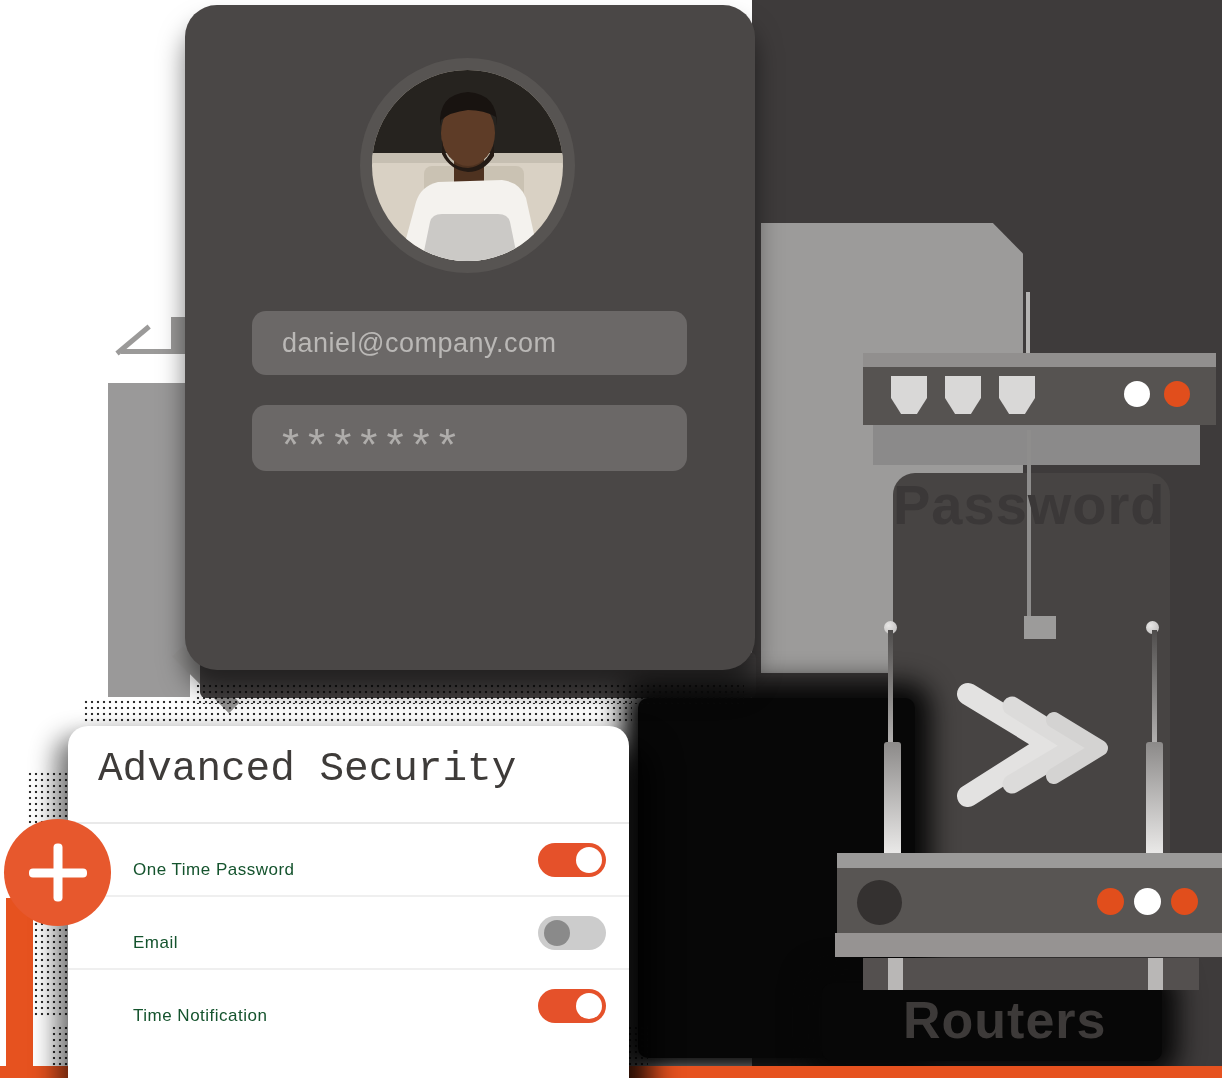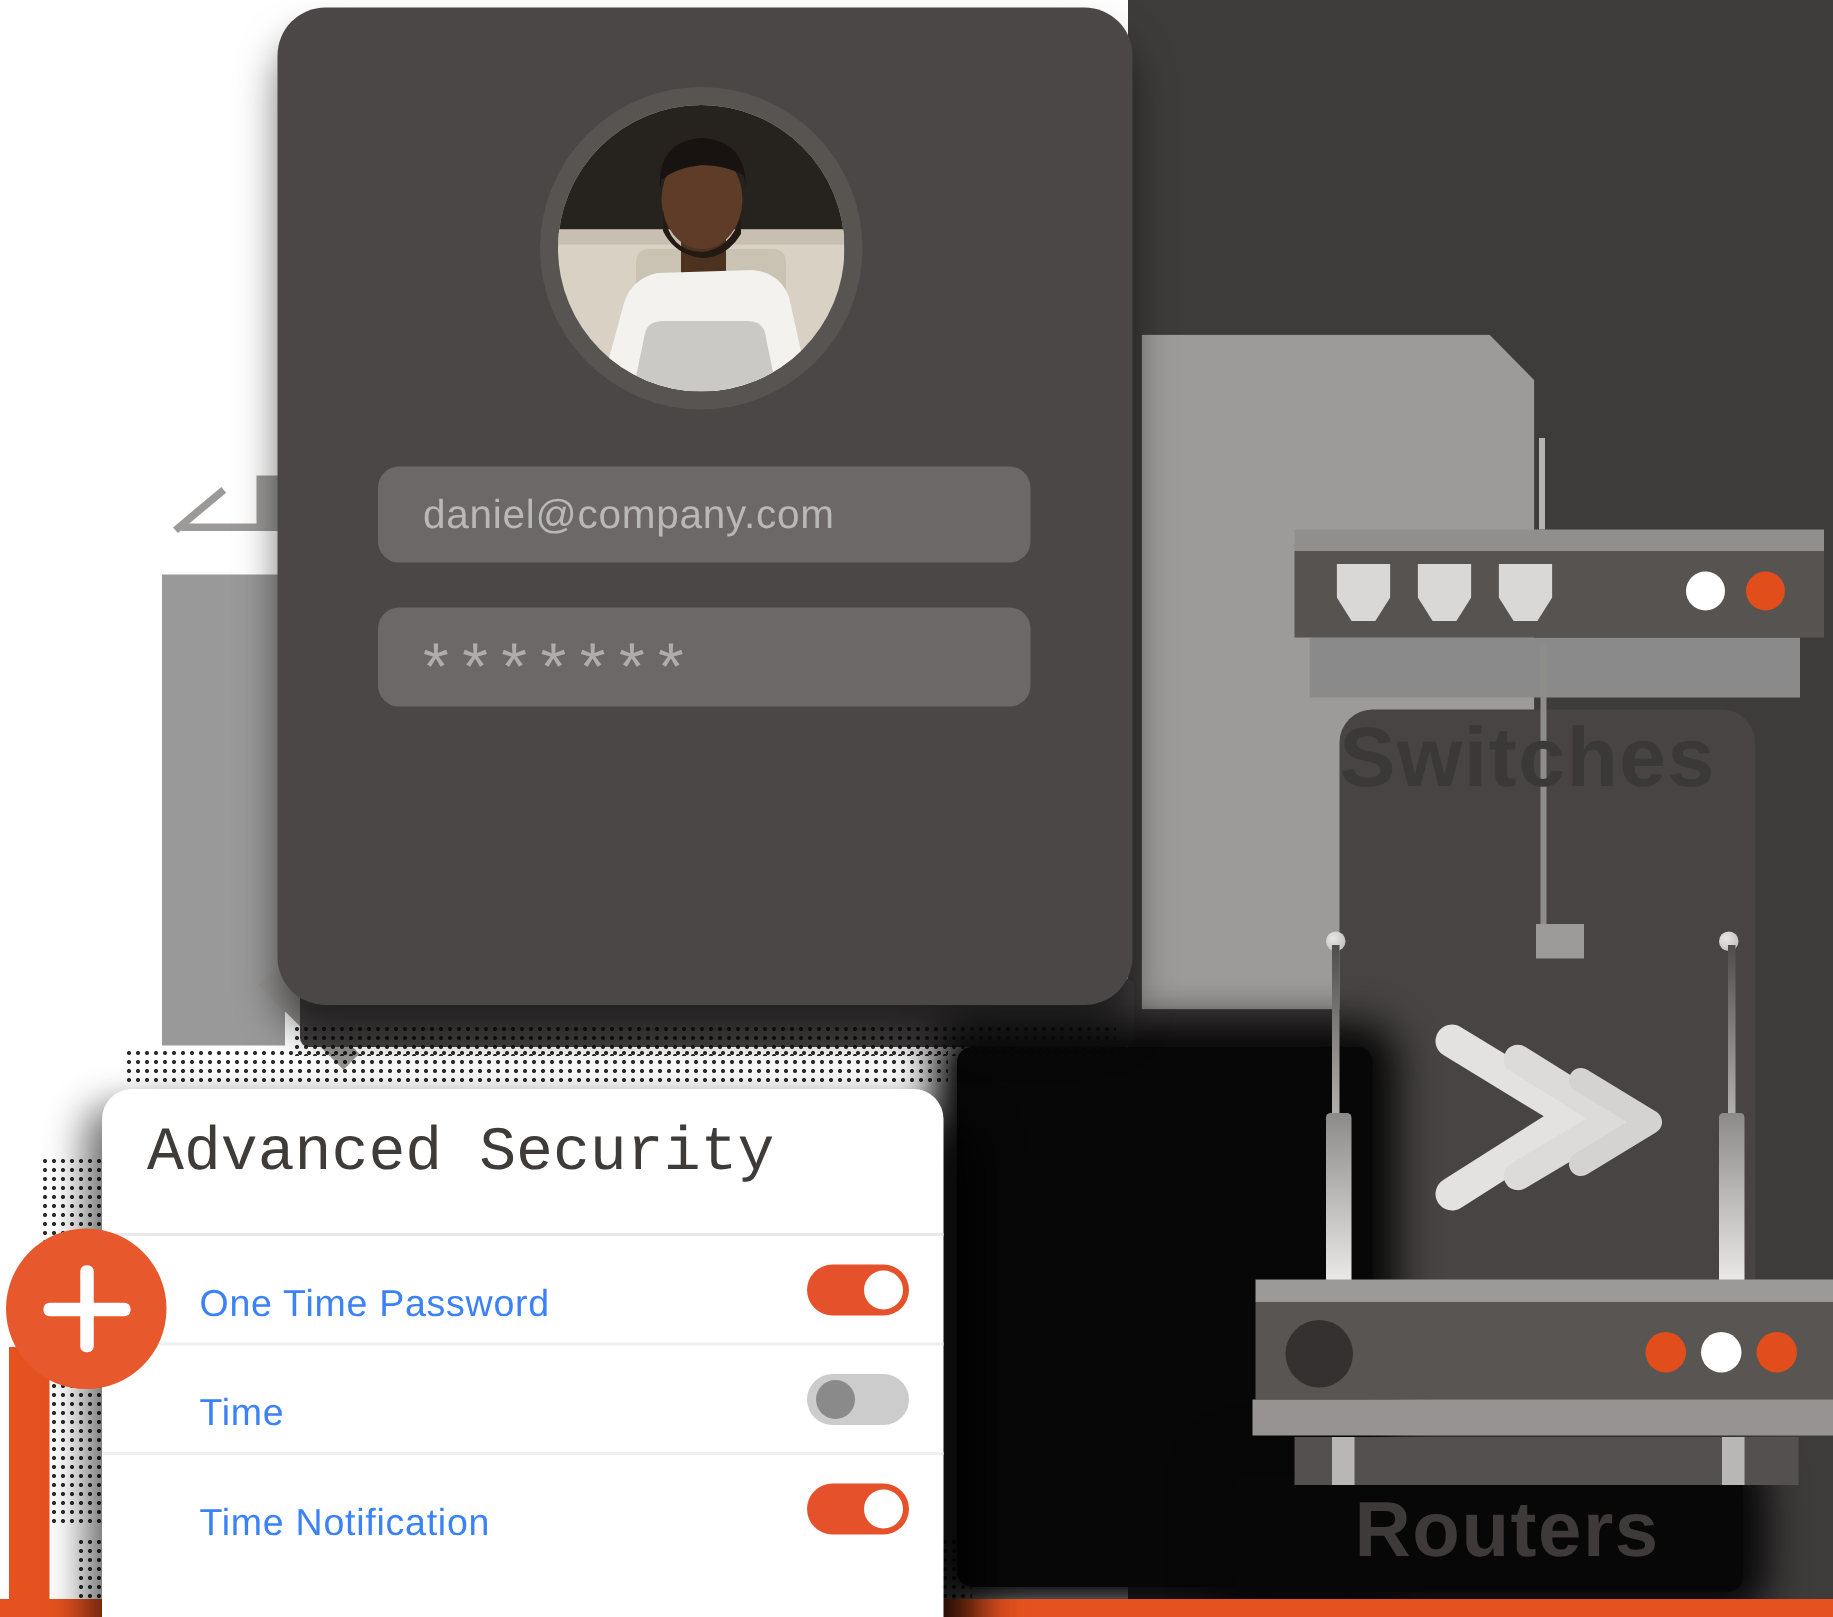--- a/index.html
+++ b/index.html
@@ -97,21 +97,21 @@
 
   
   .sec-card{left:68px;top:726px;width:561px;height:403px;background:#FFFFFF;border-radius:20px;z-index:10;
             box-shadow:18px 24px 30px 4px rgba(0,0,0,0.85), -14px 10px 24px rgba(0,0,0,0.45);}
   .sec-title{position:absolute;left:30px;top:20px;margin:0;font-family:"Liberation Mono",monospace;
              font-weight:400;font-size:41px;color:#3E3B39;}
   .sec-rows{position:absolute;left:0;top:96px;width:100%;}
   .sec-row{height:73px;display:flex;align-items:center;justify-content:space-between;
            padding:0 23px 0 65px;box-sizing:border-box;border-top:2px solid #EFEFEF;}
   .sec-row:first-child{border-top:2px solid #E9E9E9;}
-  .row-label{font-size:25px;color:#3b82f6;letter-spacing:0.5px;margin-top:20px;}
+  .row-label{font-size:17px;color:#14532d;letter-spacing:0.5px;margin-top:20px;}
   .toggle{width:68px;height:34px;border-radius:17px;position:relative;cursor:pointer;}
   .toggle .knob{position:absolute;top:4px;width:26px;height:26px;border-radius:50%;}
   .toggle.on{background:#E5512A;}
   .toggle.on .knob{right:4px;background:#FFFFFF;}
   .toggle.off{background:#CCCCCC;}
   .toggle.off .knob{left:6px;background:#8A8A8A;}
 
   
   .plus-btn{left:4px;top:819px;width:107px;height:107px;border-radius:50%;border:none;
             background:#E7582D;z-index:11;cursor:pointer;}
@@ -137,21 +137,21 @@
   <div class="abs blob blob1"></div>
   <div class="abs blob blob2"></div>
 
   <div class="abs switch-bar">
     <div class="port port1"></div>
     <div class="port port2"></div>
     <div class="port port3"></div>
     <div class="led sw-led-white"></div>
     <div class="led sw-led-orange"></div>
   </div>
-  <div class="abs switches-label">Switches</div>
+  <div class="abs switches-label">Password</div>
 
   <div class="abs antenna-ball ball-l"></div>
   <div class="abs antenna-stem stem-l"></div>
   <div class="abs antenna-rod rod-l"></div>
   <div class="abs antenna-ball ball-r"></div>
   <div class="abs antenna-stem stem-r"></div>
   <div class="abs antenna-rod rod-r"></div>
 
   <svg class="abs wifi" viewBox="0 0 180 130">
     <path d="M18 14 L100 64 L18 116" stroke="#E3E2E1" stroke-width="22" fill="none" stroke-linecap="round" stroke-linejoin="round"></path>
@@ -212,21 +212,21 @@
   <div class="abs sec-card">
     <h2 class="sec-title">Advanced Security</h2>
     <div class="sec-rows">
       <div class="sec-row">
         <span class="row-label">One Time Password</span>
         <div class="toggle on">
           <div class="knob"></div>
         </div>
       </div>
       <div class="sec-row">
-        <span class="row-label">Time</span>
+        <span class="row-label">Email</span>
         <div class="toggle off">
           <div class="knob"></div>
         </div>
       </div>
       <div class="sec-row">
         <span class="row-label">Time Notification</span>
         <div class="toggle on">
           <div class="knob"></div>
         </div>
       </div>

